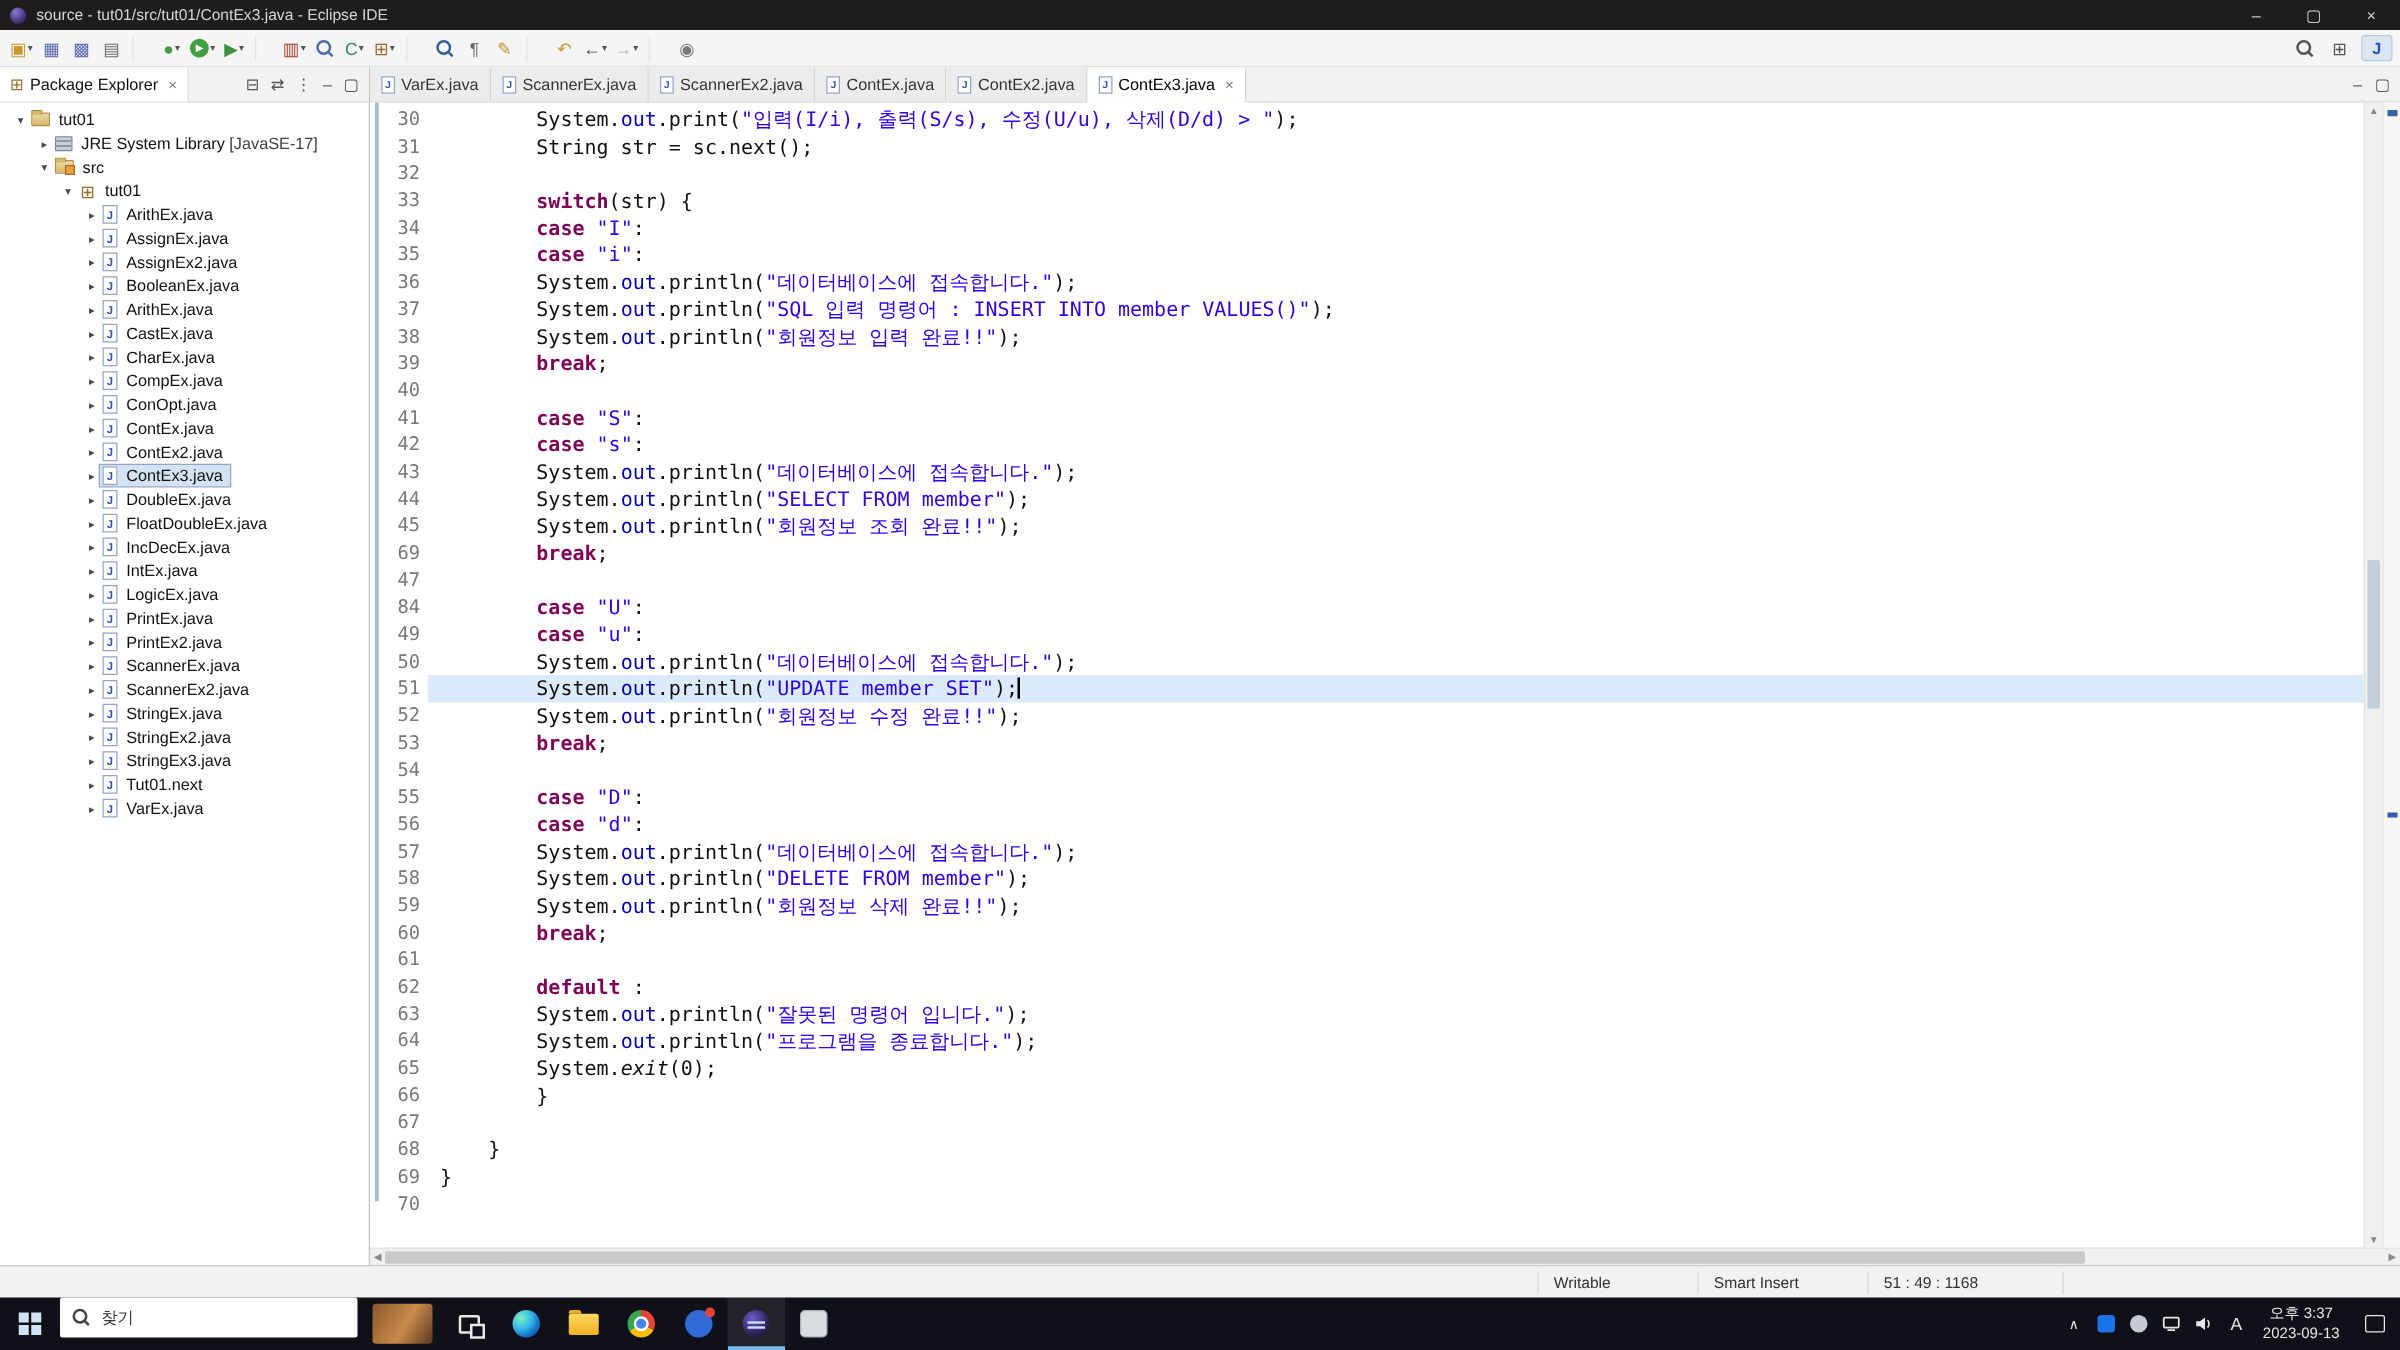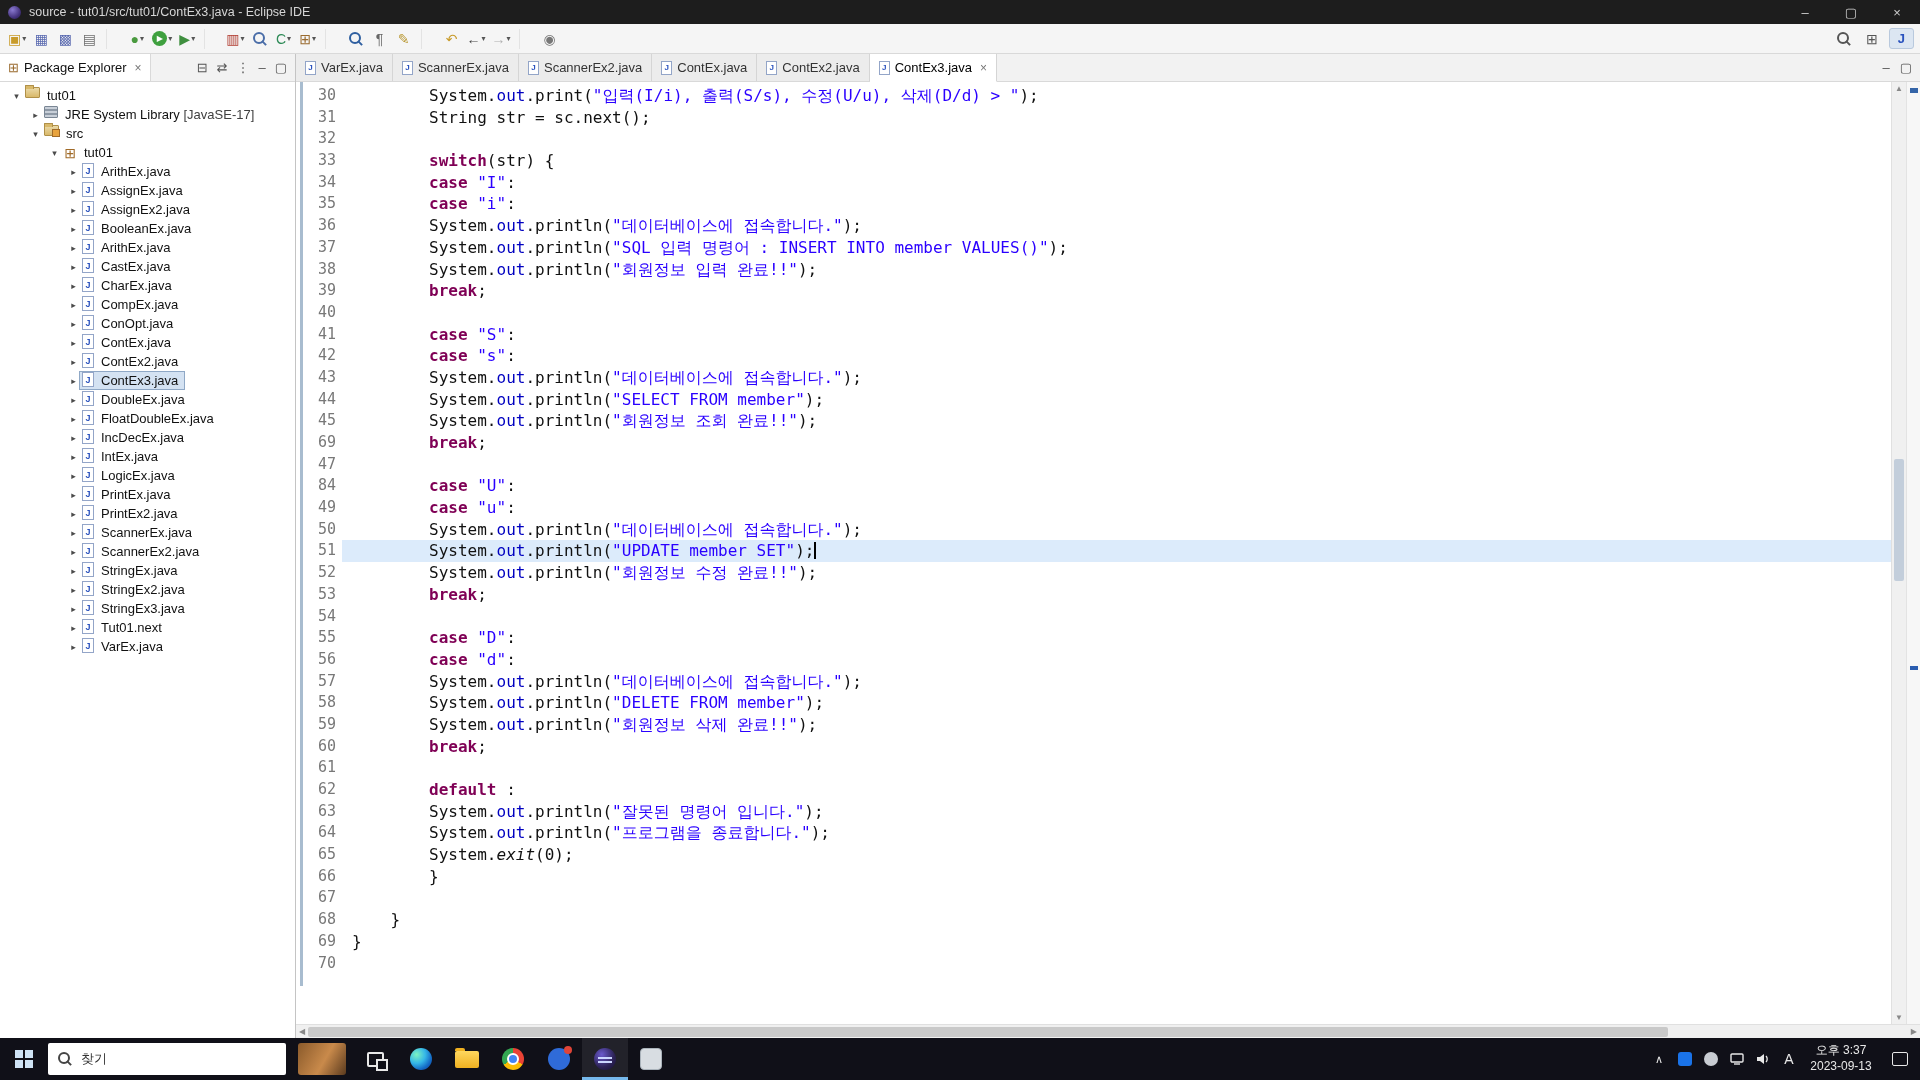--- a/index.html
+++ b/index.html
@@ -34,21 +34,21 @@
 .pkg{width:296px;flex:0 0 auto;background:#fff;border-right:1px solid #c4c4c4;display:flex;flex-direction:column}
 .view-header{height:28px;flex:0 0 auto;background:#f2f2f2;border-bottom:1px solid #d9d9d9;display:flex;align-items:stretch}
 .view-tab{display:flex;align-items:center;gap:5px;background:#fff;border-right:1px solid #d9d9d9;padding:0 8px;font-size:13px}
 .pkg-tab-ico{color:#9a6b2f;font-size:13px}
 .tab-close{color:#777;font-size:12px;margin-left:3px}
 .view-icons{margin-left:auto;display:flex;align-items:center;gap:9px;padding-right:8px;color:#555;font-size:13px}
 .view-icons span{cursor:default}
 .tree{flex:1;overflow:hidden;padding-top:4px;font-size:13px}
 .trow{height:19px;display:flex;align-items:center;white-space:nowrap}
 .exp{width:13px;font-size:9px;color:#4a4a4a;text-align:center;flex:0 0 auto}
-.selwrap{display:inline-flex;padding-right:3px}
+.selwrap{display:inline-flex;align-items:center;padding-right:3px}
 .selwrap.selected{background:#d4e2f2;outline:1px solid #8fa8c6}
 .tico{margin:0 4px 0 2px;flex:0 0 auto;display:inline-flex;align-items:center;justify-content:center;position:relative}
 .ico-java-project,.ico-src-folder{width:15px;height:11px;background:linear-gradient(#ead9a8,#d9b96a);border:1px solid #b09048;border-radius:1px;position:relative}
 .ico-java-project::before,.ico-src-folder::before{content:"";position:absolute;top:-3px;left:-1px;width:7px;height:3px;background:#d9b96a;border:1px solid #b09048;border-bottom:none;border-radius:1px 1px 0 0}
 .ico-src-folder::after{content:"";position:absolute;right:-2px;bottom:-2px;width:6px;height:6px;background:#e8a33d;border:1px solid #a06a28}
 .ico-library{width:14px;height:12px;background:repeating-linear-gradient(180deg,#c8cfd8 0 2px,#8e99a6 2px 4px);border:1px solid #7a8694;border-radius:1px}
 .ico-package{color:#a06a28;font-size:14px;width:14px;line-height:1}
 .ico-java-file{width:12px;height:15px;background:#fff;border:1px solid #93a5c8;font-weight:bold;font-size:9px;color:#2a52be}
 .tlabel{padding:1px 3px}
 .tsuffix{color:#404040}
@@ -79,21 +79,21 @@
 .ov-mark-b{position:absolute;left:3px;top:62%;width:8px;height:4px;background:#2a5db0}
 .hscroll{height:14px;flex:0 0 auto;border-top:1px solid #e0e0e0;background:#f0f0f0;display:flex;align-items:center;font-size:8px;color:#888;padding:0 3px;gap:3px}
 .htrack{flex:1;position:relative;height:10px}
 .hthumb{position:absolute;left:0;width:85%;top:0;height:10px;background:#c9c9c9;border-radius:2px}
 
 .statusbar{height:26px;flex:0 0 auto;background:#f2f2f2;border-top:1px solid #c9c9c9;display:flex;align-items:center;font-size:12.5px;color:#333}
 .sb-spacer{flex:1}
 .sb-cell{padding:0 12px;border-left:1px solid #d6d6d6;height:18px;display:flex;align-items:center}
 .sb-writable{width:128px}.sb-insert{width:136px}.sb-pos{width:156px}.sb-end{width:270px;border-left:1px solid #d6d6d6;height:18px}
 
-.taskbar{height:42px;flex:0 0 auto;background:#101018;display:flex;align-items:center;color:#e8e8e8}
+.taskbar{height:42px;flex:0 0 auto;background:#101018;display:flex;color:#e8e8e8}
 .startbtn{width:48px;height:100%;display:flex;align-items:center;justify-content:center}
 .winlogo{display:grid;grid-template-columns:8px 8px;grid-template-rows:8px 8px;gap:2px}
 .winlogo span{background:#cfe3f5}
 .tsearch{width:238px;height:32px;background:#fff;border-radius:2px;display:flex;align-items:center;gap:9px;padding:0 10px;color:#333;margin-right:6px}
 .widget{width:60px;height:100%;display:flex;align-items:center;justify-content:center}
 .widgetimg{width:48px;height:32px;border-radius:3px;background:linear-gradient(120deg,#8a5a2b,#c98a4b 55%,#5a3a1e)}
 .appslot{width:46px;height:100%;display:flex;align-items:center;justify-content:center;position:relative}
 .appslot.active{background:rgba(255,255,255,.08);box-shadow:inset 0 -3px 0 #76b9ed}
 .taskview{width:17px;height:15px;border:2px solid #e8e8e8;border-radius:2px;position:relative}
 .taskview::after{content:"";position:absolute;width:8px;height:8px;border:2px solid #e8e8e8;background:#101018;right:-6px;bottom:-6px}
@@ -541,20 +541,27 @@
         <span>◀</span>
         <span class="htrack">
             <span class="hthumb"></span>
           </span>
         <span>▶</span>
       </div>
     </div>
 
   </div>
 
+  <div class="statusbar">
+    <span class="sb-spacer"></span>
+    <span class="sb-cell sb-writable">Writable</span>
+    <span class="sb-cell sb-insert">Smart Insert</span>
+    <span class="sb-cell sb-pos">51 : 49 : 1168</span>
+    <span class="sb-end"></span>
+  </div>
 
   <div class="taskbar">
     <span class="startbtn">
       <span class="winlogo">
           <span></span>
           <span></span>
           <span></span>
           <span></span>
         </span>
     </span>

